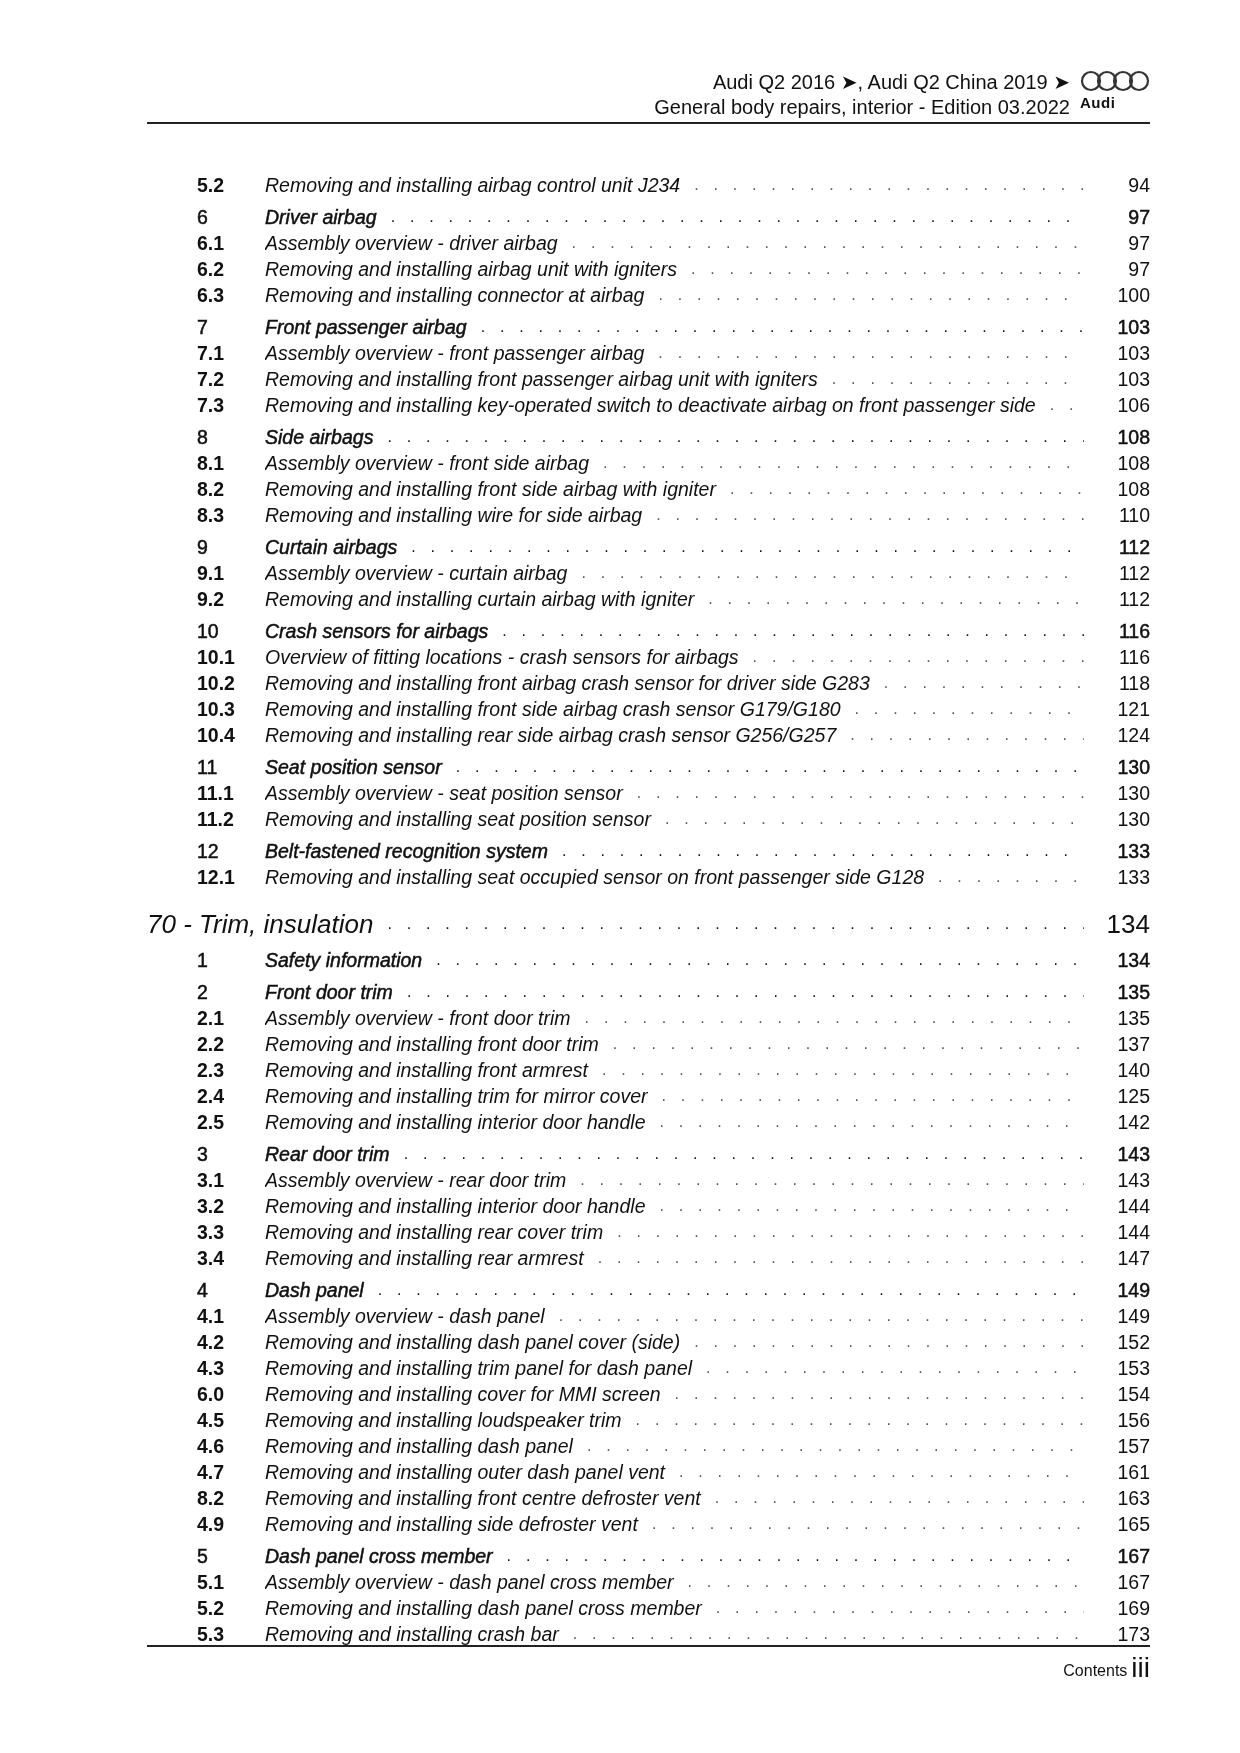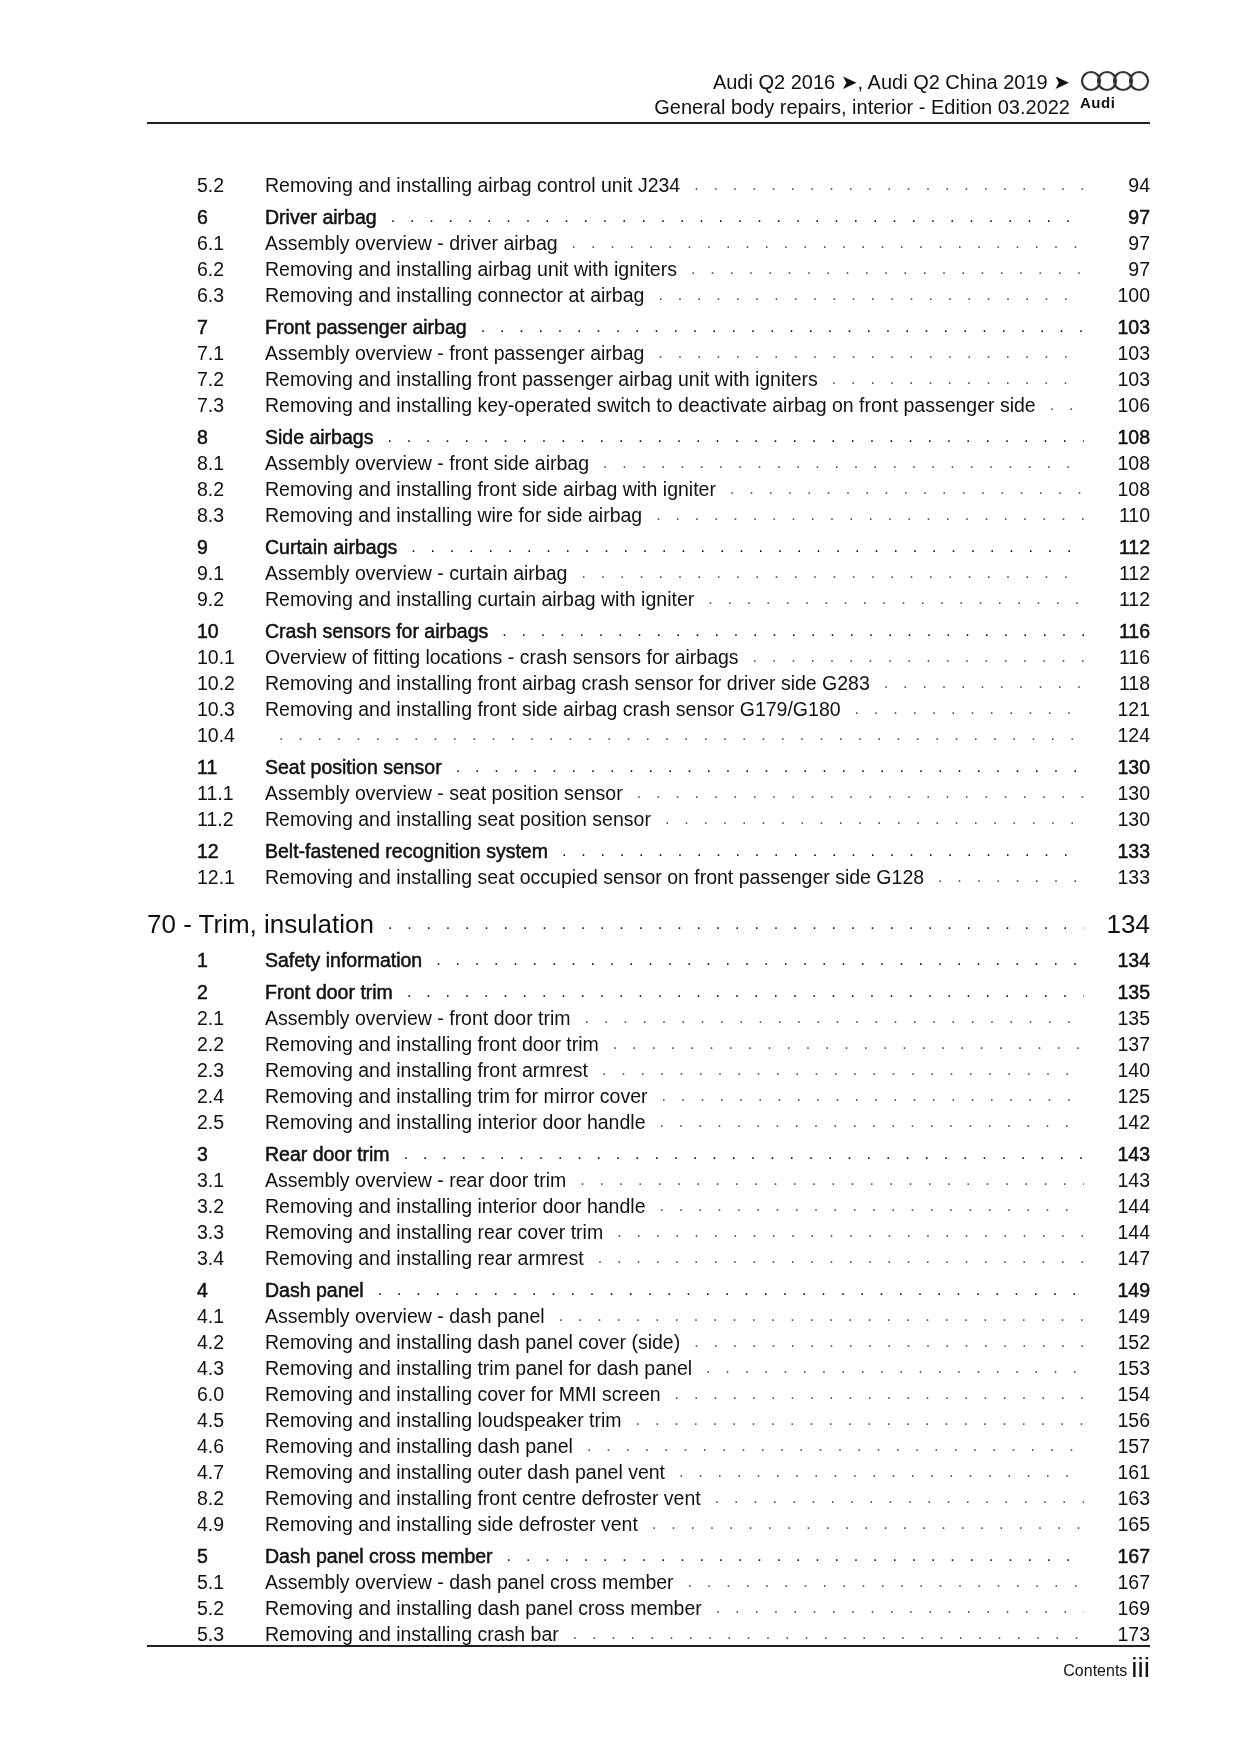--- a/index.html
+++ b/index.html
@@ -11,24 +11,24 @@
   .logo { position: absolute; right: 0; top: 10px; width: 70px; height: 44px; }
   .logo svg { display: block; }
   .logo-word { position: absolute; left: 0; right: 0; top: 24px; 
                font-weight: bold; font-size: 15px; letter-spacing: 0.5px; color: #111; }
   .header-rule { position: absolute; left: 147px; top: 122px; width: 1003px; height: 2px; background: #222; }
 
   .toc { position: absolute; left: 147px; top: 172px; width: 1003px; }
   .row { position: relative; height: 26px; display: flex; align-items: center; font-size: 19.5px; }
   .row.group { margin-top: 6px; }
   .row.chapter { height: 34px; margin-top: 17px; margin-bottom: 1px; font-size: 26px; }
-  .num { position: absolute; left: 50px; width: 68px; white-space: nowrap; }
+  .num { position: absolute; left: 50px; width: 68px; white-space: nowrap; font-weight: bold; }
   .title { position: absolute; left: 118px; right: 60px; display: flex; align-items: center; white-space: nowrap; overflow: hidden; }
   .row.chapter .title { left: 0; right: 60px; }
-  .title .t { flex: none; }
+  .title .t { flex: none; font-style: italic; }
   .title .dots { flex: 1 1 auto; margin-left: 14px; margin-right: 6px; overflow: hidden; white-space: nowrap;
                  color: #555; letter-spacing: 5.2px; font-size: 16px; }
   .row.group .title .dots, .row.chapter .title .dots { color: #111; }
   .row.group .t, .row.group .num, .row.group .page { font-weight: normal; -webkit-text-stroke: 0.5px #111; }
   .page { position: absolute; right: 0; text-align: right; white-space: nowrap; }
 
   .footer-rule { position: absolute; left: 147px; top: 1645px; width: 1003px; height: 2px; background: #222; }
   .footer { position: absolute; right: 90px; top: 1653px; display: flex; align-items: flex-end; }
   .footer-label { font-size: 16px; margin-right: 4px; margin-bottom: 3px; }
   .footer-page { font-size: 28px; line-height: 30px; }
@@ -212,20 +212,21 @@
       <span class="num">10.3</span>
       <span class="title">
         <span class="t">Removing and installing front side airbag crash sensor G179/G180</span>
         <span class="dots">. . . . . . . . . . . . . . . . . . . . . . . . . . . . . . . . . . . . . . . . . . . . . . . . . . . . . . . . . . . . . . . . . . . . . . . . . . . . . . . . . . . . . . . . . . . . . . . . . . . . . . . . . . . . . . . . . . . . . . . . </span>
       </span>
       <span class="page">121</span>
     </div>
     <div class="row item">
       <span class="num">10.4</span>
       <span class="title">
+        <span class="t">Removing and installing rear side airbag crash sensor G256/G257</span>
         <span class="dots">. . . . . . . . . . . . . . . . . . . . . . . . . . . . . . . . . . . . . . . . . . . . . . . . . . . . . . . . . . . . . . . . . . . . . . . . . . . . . . . . . . . . . . . . . . . . . . . . . . . . . . . . . . . . . . . . . . . . . . . . </span>
       </span>
       <span class="page">124</span>
     </div>
     <div class="row group">
       <span class="num">11</span>
       <span class="title">
         <span class="t">Seat position sensor</span>
         <span class="dots">. . . . . . . . . . . . . . . . . . . . . . . . . . . . . . . . . . . . . . . . . . . . . . . . . . . . . . . . . . . . . . . . . . . . . . . . . . . . . . . . . . . . . . . . . . . . . . . . . . . . . . . . . . . . . . . . . . . . . . . . </span>
       </span>

